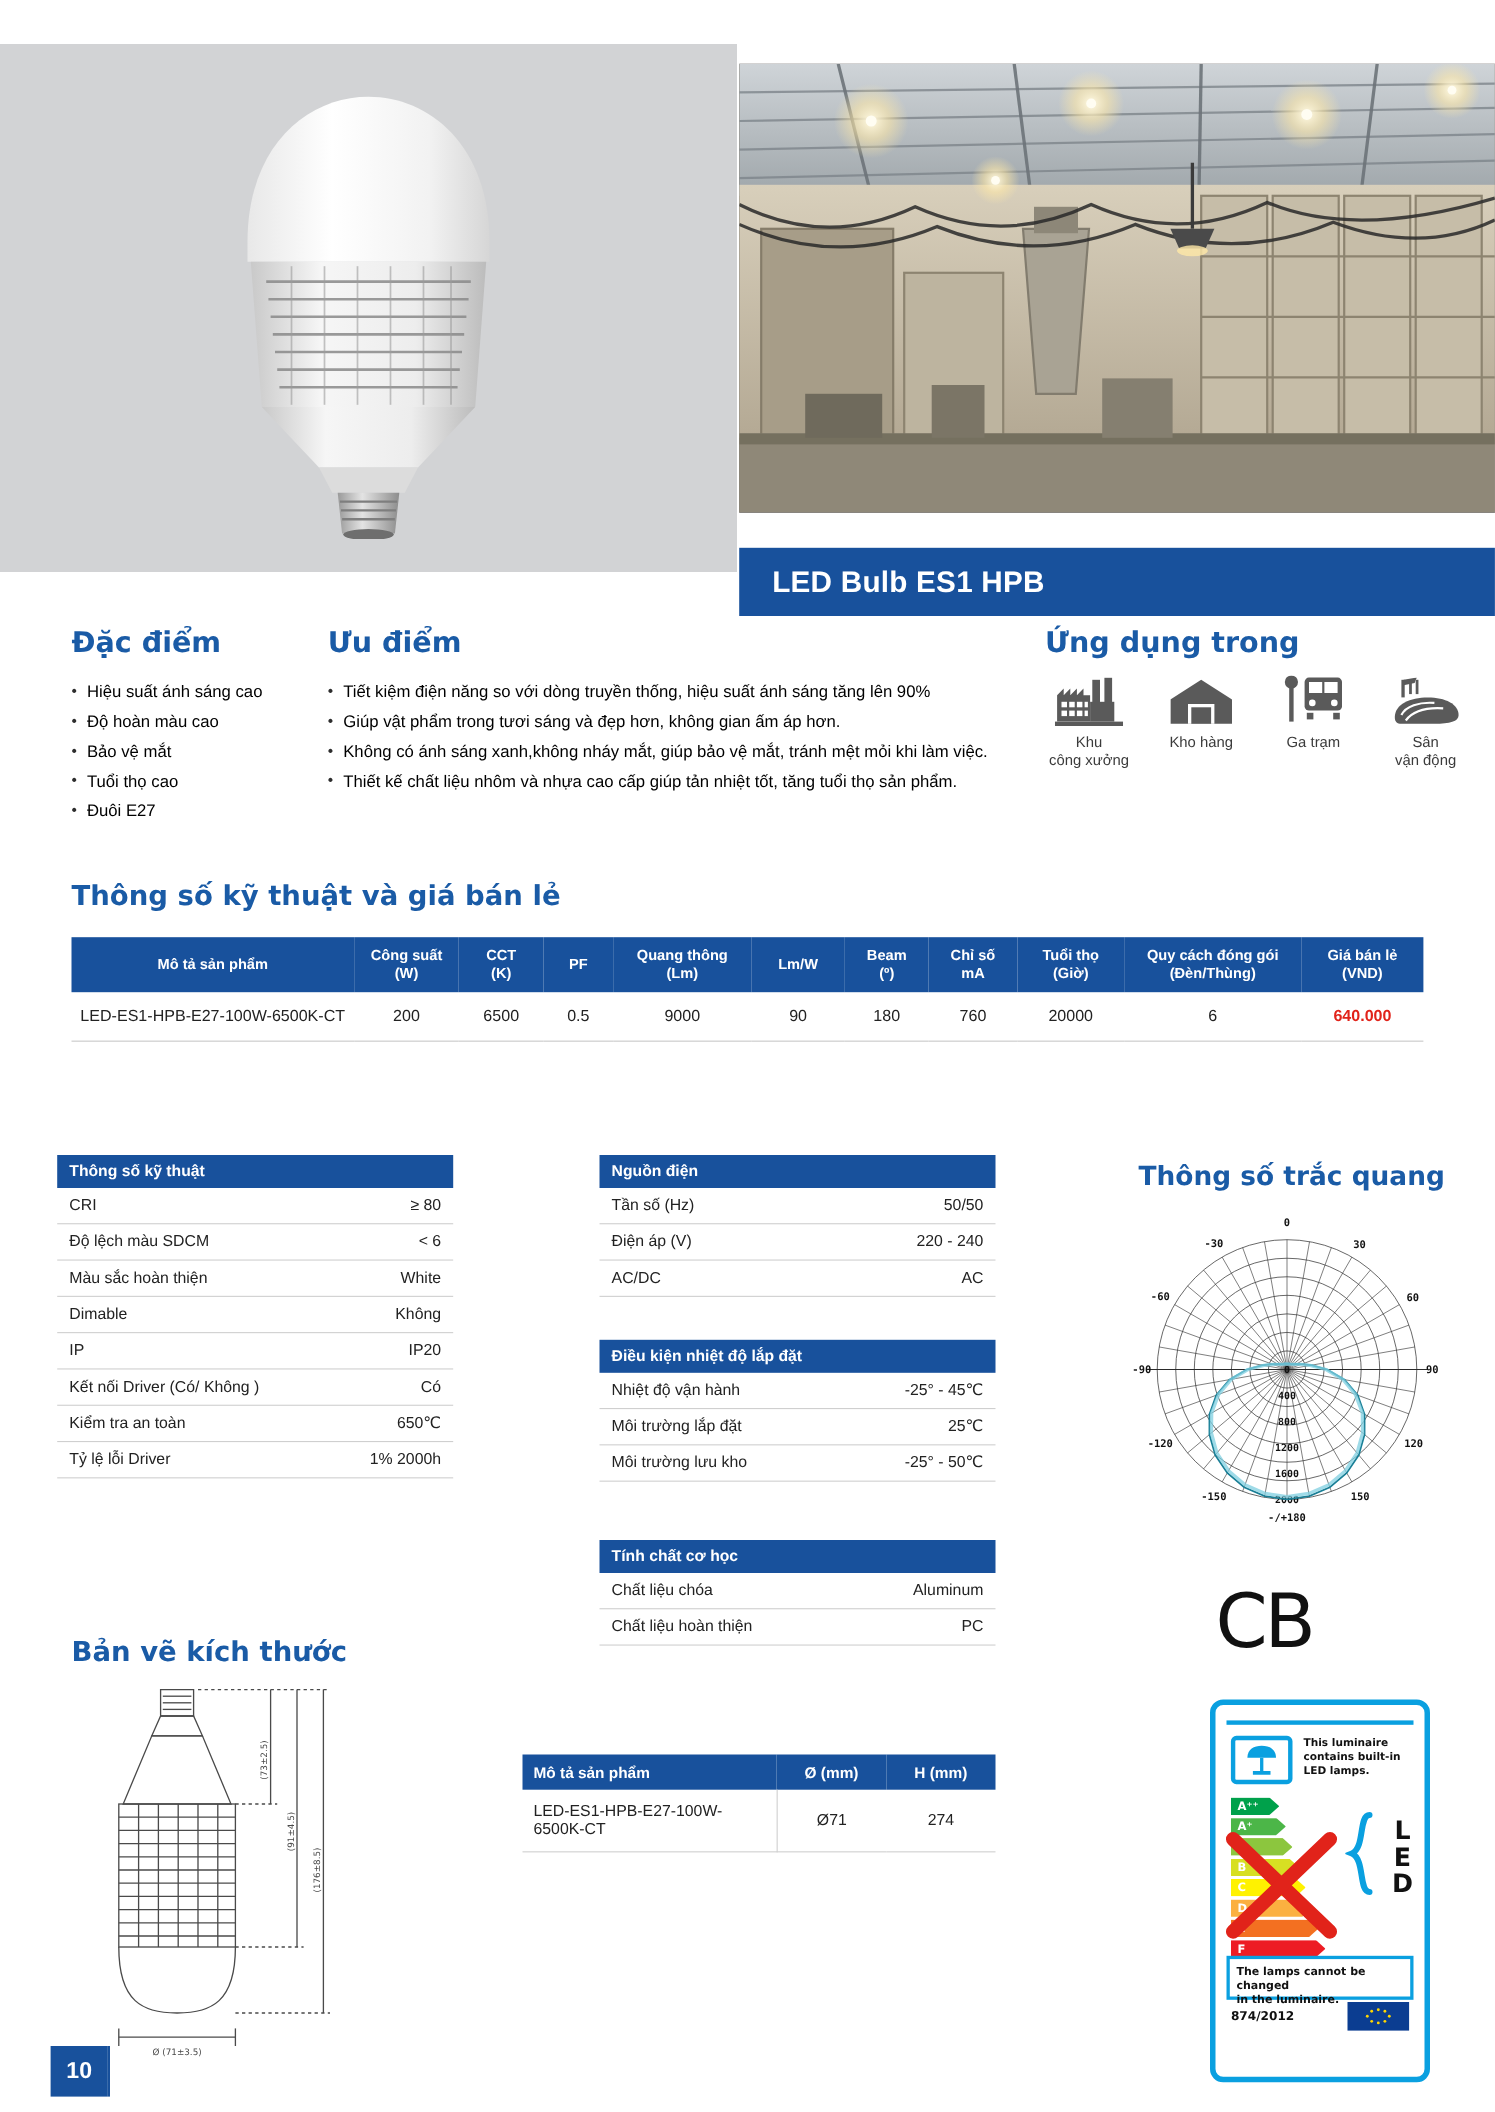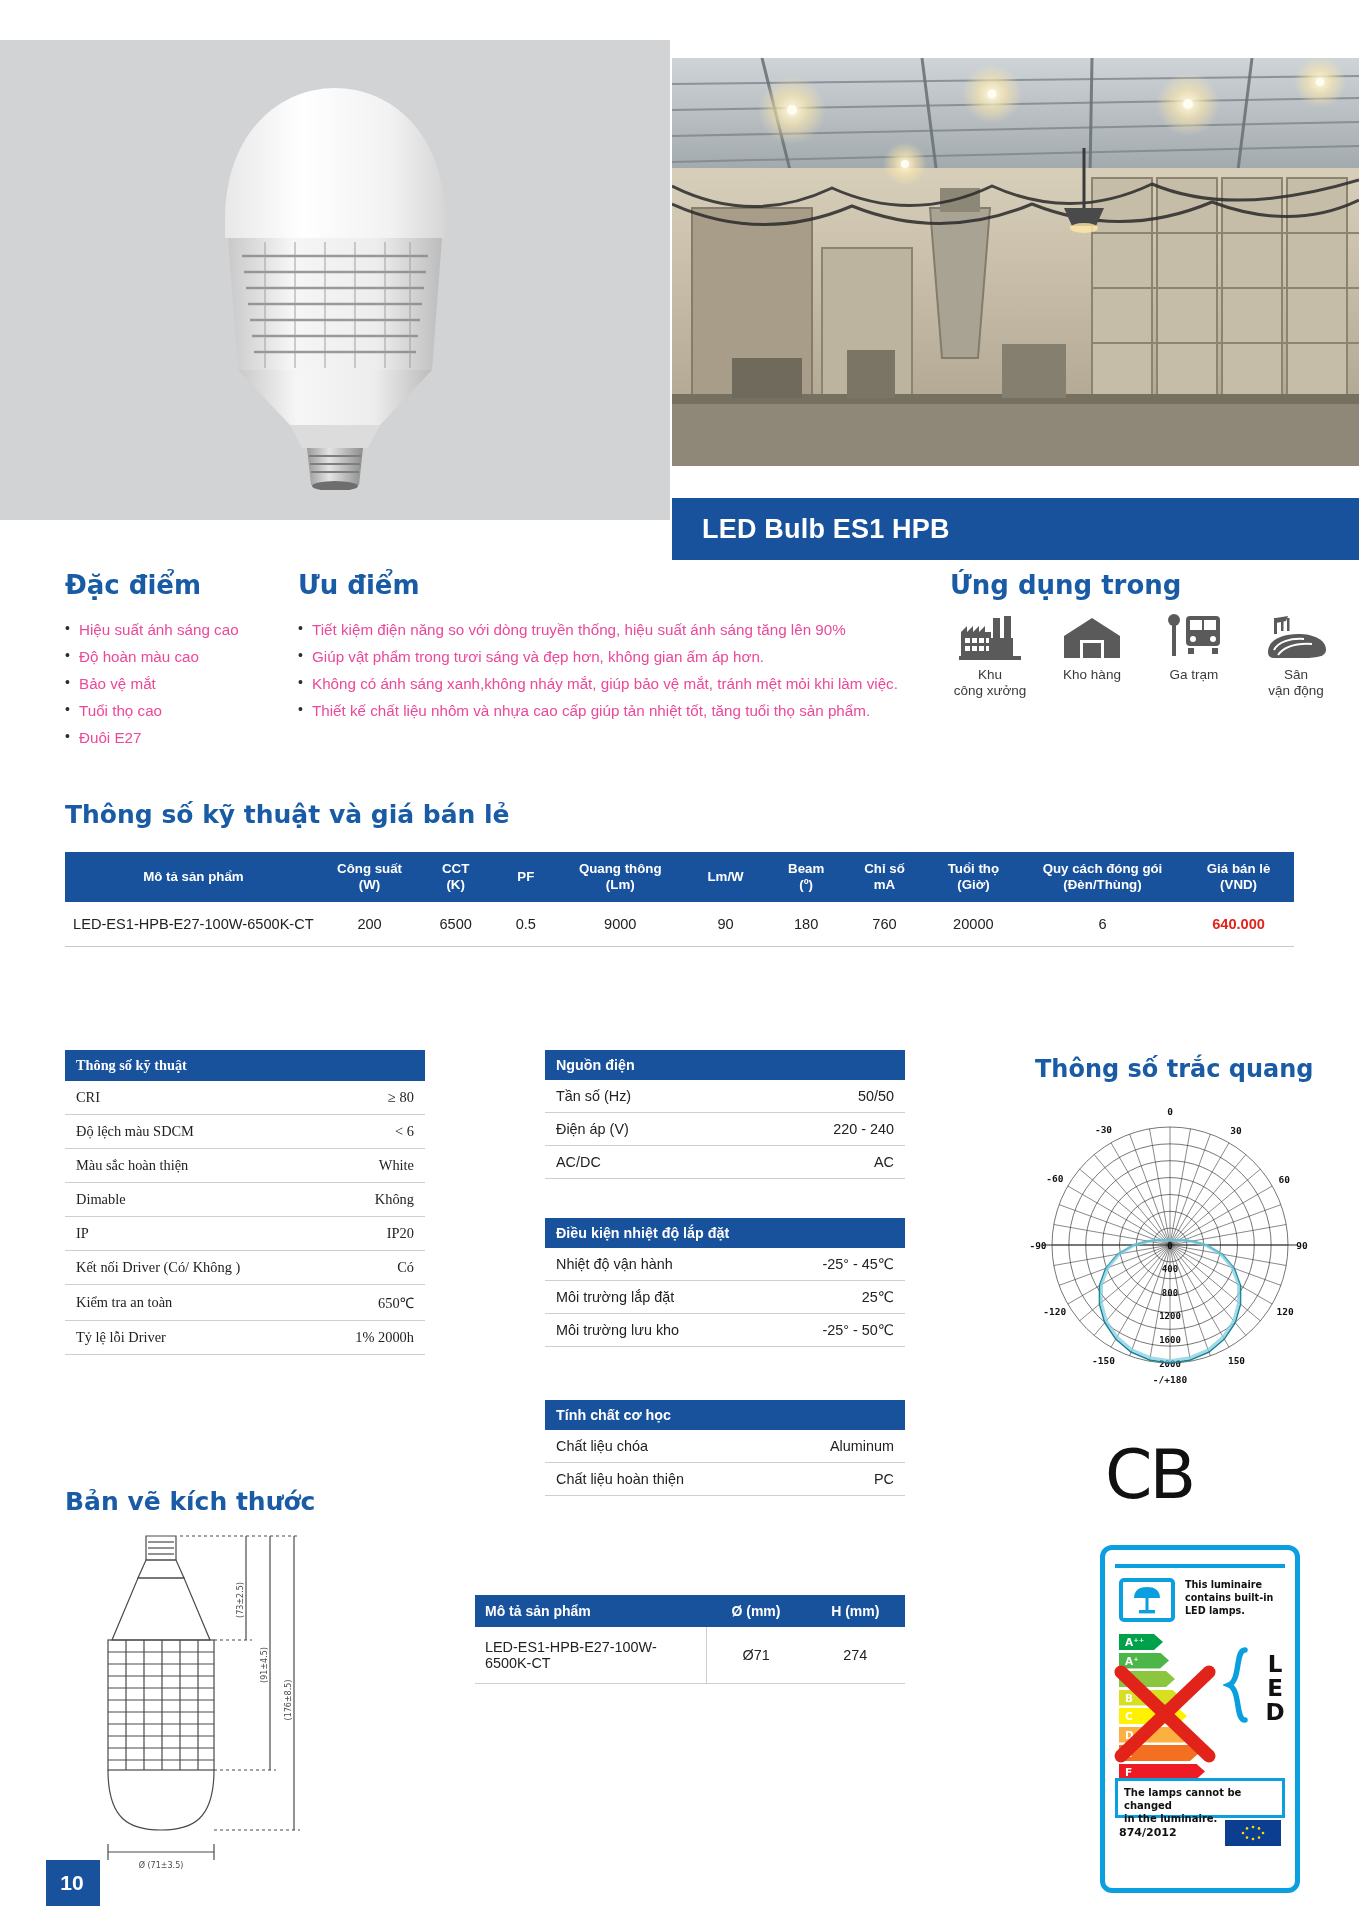--- a/index.html
+++ b/index.html
@@ -34,21 +34,21 @@
   }
 
   
   .h-blue{
     color:#1a5ba6;font-size:26px;font-weight:bold;
     font-family:"DejaVu Sans","Liberation Sans",sans-serif;
   }
   .feat-block{position:absolute;}
   ul.bullets{list-style:none;margin:0;padding:0;}
   ul.bullets li{
-    font-size:15.2px;line-height:27px;color:#ec4899;
+    font-size:15.2px;line-height:27px;color:#000000;
     padding-left:14px;position:relative;white-space:nowrap;
   }
   ul.bullets li:before{
     content:"•";position:absolute;left:0;top:-1px;color:#2d2d2d;font-size:14px;
   }
 
   
   .apps{position:absolute;left:950px;top:570px;width:390px;}
   .apps-row{display:flex;justify-content:flex-start;gap:22px;margin-top:14px;}
   .app{width:80px;text-align:center;}
@@ -473,21 +473,21 @@
         <td>90</td>
         <td>180</td>
         <td>760</td>
         <td>20000</td>
         <td>6</td>
         <td class="price">640.000</td>
       </tr>
     </tbody>
   </table>
 
-  <div class="spec" style="left:65px;top:1050px;width:360px;font-family:Liberation Serif, serif;">
+  <div class="spec" style="left:52px;top:1050px;width:360px;">
     <div class="cap">Thông số kỹ thuật</div>
     <div class="row">
       <span class="k">CRI</span>
       <span class="v">≥ 80</span>
     </div>
     <div class="row">
       <span class="k">Độ lệch màu SDCM</span>
       <span class="v">&lt; 6</span>
     </div>
     <div class="row">

